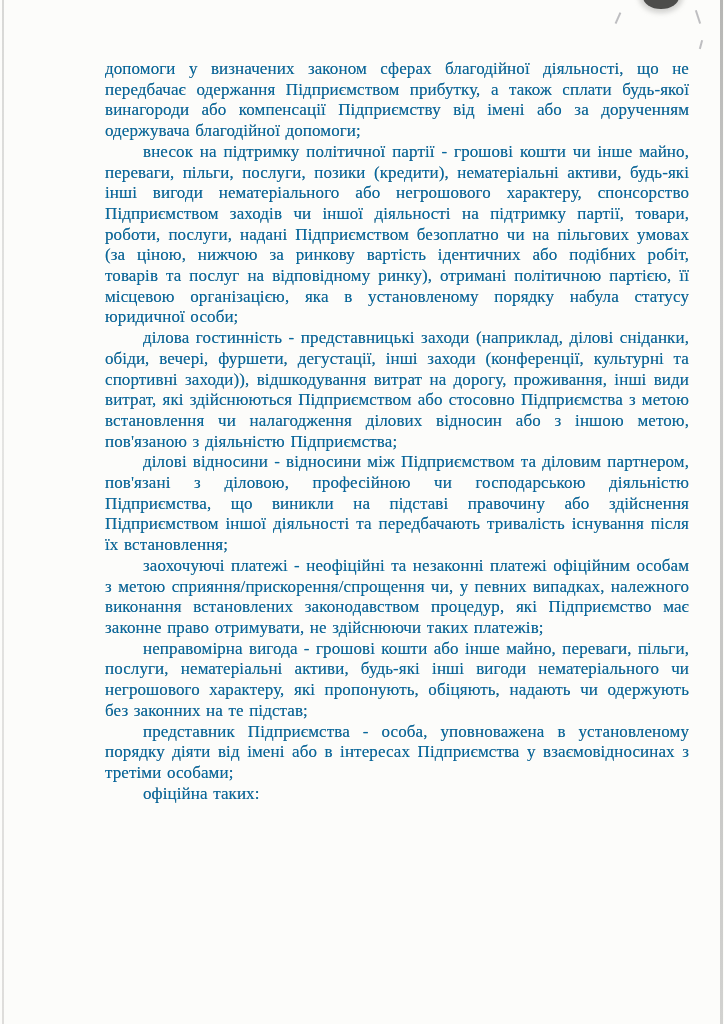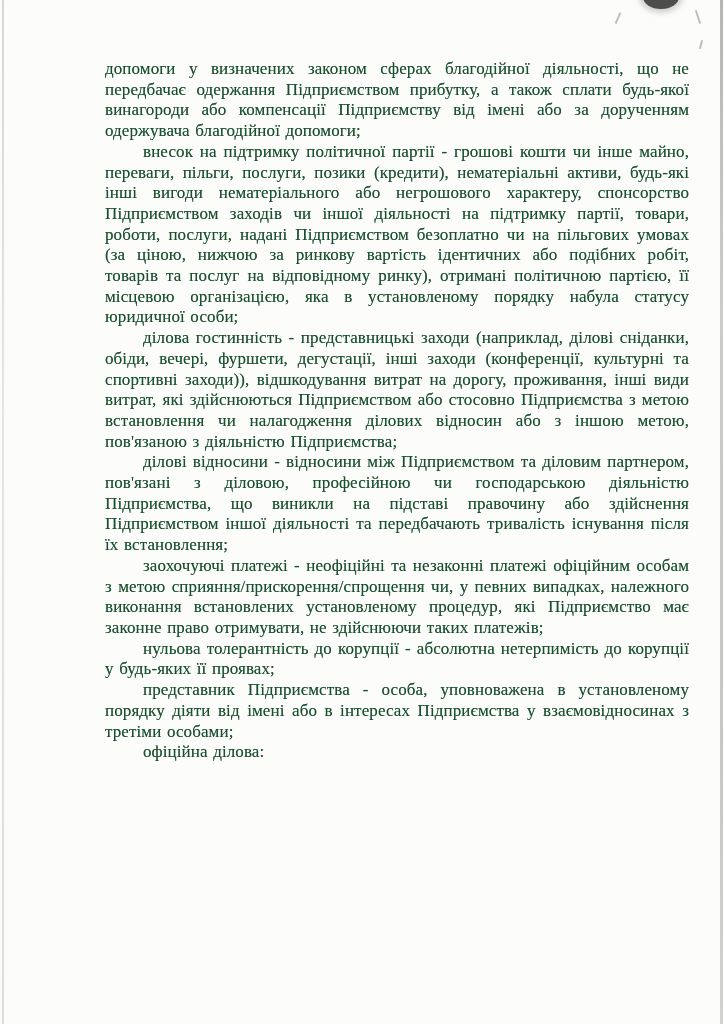--- a/index.html
+++ b/index.html
@@ -53,21 +53,21 @@
   }
   .pencil-a { left: 617px; top: 12px; width: 1.5px; height: 12px; transform: rotate(24deg); }
   .pencil-b { left: 697px; top: 10px; width: 1.5px; height: 14px; transform: rotate(-18deg); }
   .pencil-c { left: 700px; top: 40px; width: 1.5px; height: 9px;  transform: rotate(15deg); }
   
   .doc {
     position: absolute;
     left: 105px;
     top: 59px;
     width: 584px;
-    color: #14532d;
+    color: #0369a1;
     font-size: 17px;
     line-height: 20.7px;
     text-align: justify;
     text-align-last: left;
     letter-spacing: 0.1px;
     word-spacing: 1.2px;
     text-shadow: 0 0 0.6px rgba(62,60,58,0.55);
   }
   .doc p {
     margin: 0;
@@ -89,19 +89,19 @@
   <div class="binder-mark"></div>
   <div class="pencil pencil-a"></div>
   <div class="pencil pencil-b"></div>
   <div class="pencil pencil-c"></div>
 
   <div class="doc">
     <p class="cont">допомоги у визначених законом сферах благодійної діяльності, що не передбачає одержання Підприємством прибутку, а також сплати будь-якої винагороди або компенсації Підприємству від імені або за дорученням одержувача благодійної допомоги;</p>
     <p>внесок на підтримку політичної партії - грошові кошти чи інше майно, переваги, пільги, послуги, позики (кредити), нематеріальні активи, будь-які інші вигоди нематеріального або негрошового характеру, спонсорство Підприємством заходів чи іншої діяльності на підтримку партії, товари, роботи, послуги, надані Підприємством безоплатно чи на пільгових умовах (за ціною, нижчою за ринкову вартість ідентичних або подібних робіт, товарів та послуг на відповідному ринку), отримані політичною партією, її місцевою організацією, яка в установленому порядку набула статусу юридичної особи;</p>
     <p>ділова гостинність - представницькі заходи (наприклад, ділові сніданки, обіди, вечері, фуршети, дегустації, інші заходи (конференції, культурні та спортивні заходи)), відшкодування витрат на дорогу, проживання, інші види витрат, які здійснюються Підприємством або стосовно Підприємства з метою встановлення чи налагодження ділових відносин або з іншою метою, пов'язаною з діяльністю Підприємства;</p>
     <p>ділові відносини - відносини між Підприємством та діловим партнером, пов'язані з діловою, професійною чи господарською діяльністю Підприємства, що виникли на підставі правочину або здійснення Підприємством іншої діяльності та передбачають тривалість існування після їх встановлення;</p>
-    <p>заохочуючі платежі - неофіційні та незаконні платежі офіційним особам з метою сприяння/прискорення/спрощення чи, у певних випадках, належного виконання встановлених установленому процедур, які Підприємство має законне право отримувати, не здійснюючи таких платежів;</p>
-    <p>нульова толерантність до корупції - абсолютна нетерпимість до корупції у будь-яких її проявах;</p>
+    <p>заохочуючі платежі - неофіційні та незаконні платежі офіційним особам з метою сприяння/прискорення/спрощення чи, у певних випадках, належного виконання встановлених законодавством процедур, які Підприємство має законне право отримувати, не здійснюючи таких платежів;</p>
+    <p>неправомірна вигода - грошові кошти або інше майно, переваги, пільги, послуги, нематеріальні активи, будь-які інші вигоди нематеріального чи негрошового характеру, які пропонують, обіцяють, надають чи одержують без законних на те підстав;</p>
     <p>представник Підприємства - особа, уповноважена в установленому порядку діяти від імені або в інтересах Підприємства у взаємовідносинах з третіми особами;</p>
-    <p>офіційна ділова:</p>
+    <p>офіційна таких:</p>
   </div>
 
 </div>
 
 </body></html>

